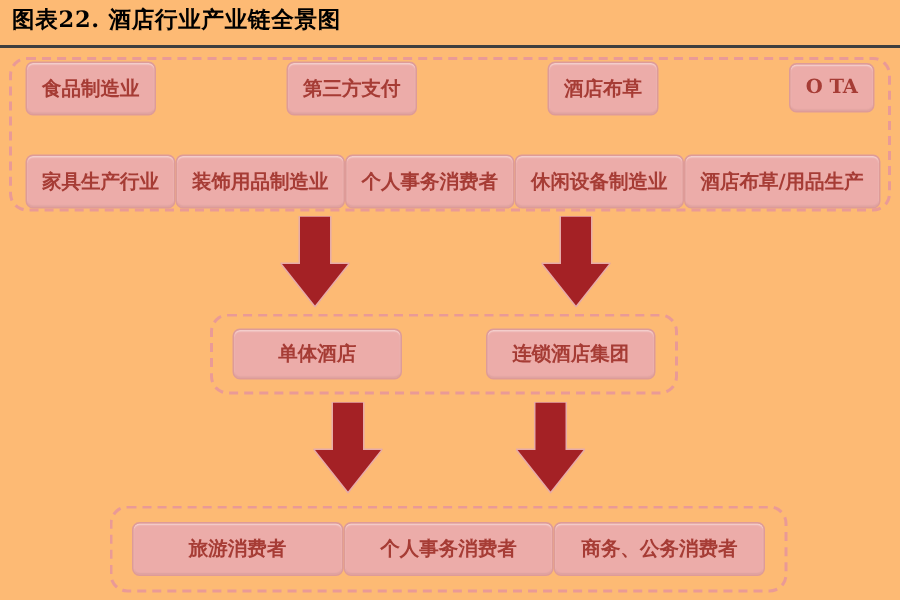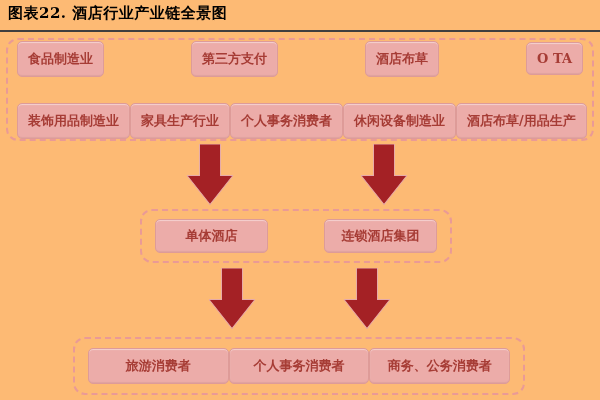--- a/index.html
+++ b/index.html
@@ -66,22 +66,22 @@
   <div class="title-rule"></div>
 
   <div class="dashed-group upstream-group">
     <div class="pill-row">
       <div class="pill">食品制造业</div>
       <div class="pill">第三方支付</div>
       <div class="pill">酒店布草</div>
       <div class="pill">O TA</div>
     </div>
     <div class="pill-row">
+      <div class="pill">家具生产行业</div>
       <div class="pill">装饰用品制造业</div>
-      <div class="pill">家具生产行业</div>
       <div class="pill">个人事务消费者</div>
       <div class="pill">休闲设备制造业</div>
       <div class="pill">酒店布草/用品生产</div>
     </div>
   </div>
 
   <div class="arrow arrow-u1">
     <svg viewBox="0 0 46 60" preserveAspectRatio="none">
       <polygon points="12.5,0 33.5,0 33.5,31 46,31 23,59.5 0,31 12.5,31" fill="var(--arrow_fill)" stroke="var(--arrow_outline)" stroke-width="1"></polygon>
     </svg>

